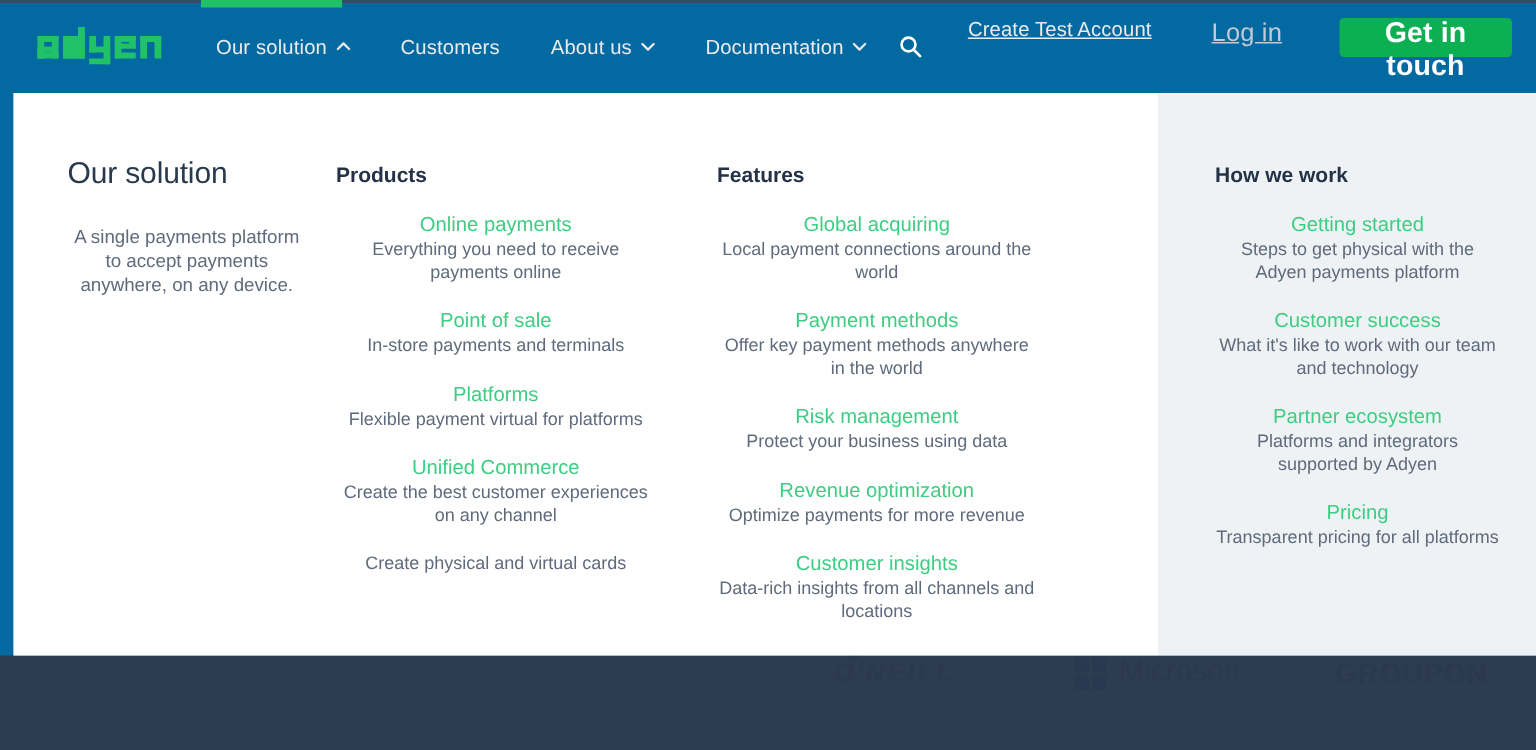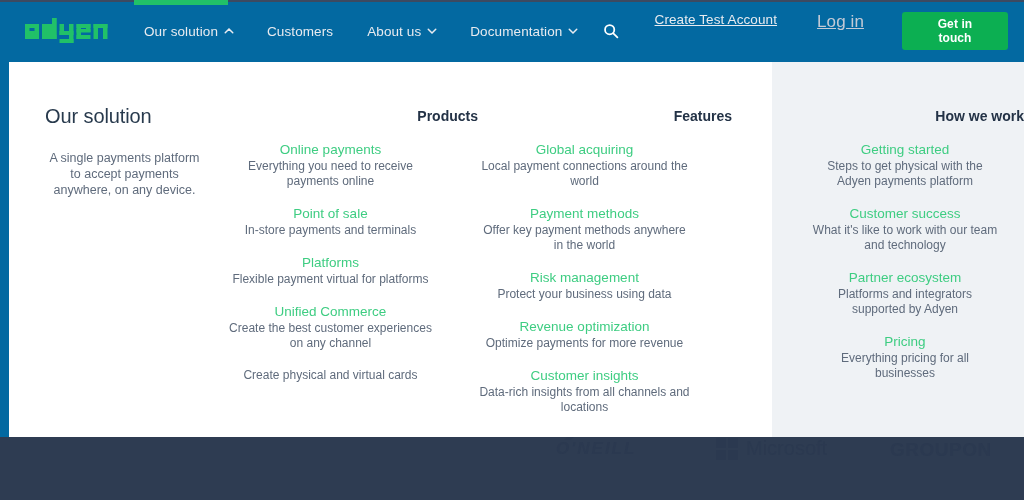--- a/index.html
+++ b/index.html
@@ -118,25 +118,25 @@
     font-size: 17px;
     padding: 0 14px;
     cursor: pointer;
     white-space: nowrap;
     letter-spacing: 0.1px;
   }
 
   .cta-btn {
     background: #0caf52;
     color: #ffffff;
-    font-size: 12px;
+    font-size: 19px;
     font-weight: bold;
     border: none;
     border-radius: 3px;
-    height: 38px;
+    height: 26px;
     padding: 0 21px;
     margin-left: 12px;
     cursor: pointer;
     font-family: "Liberation Sans", sans-serif;
     letter-spacing: 0.1px;
   }
 
   
   .mega {
     position: absolute;
@@ -190,21 +190,20 @@
     padding-top: 46px;
   }
   .col.features { width: 254px; }
 
   .col h3, .mega-right h3 {
     margin: 0 0 18px 0;
     font-size: 14px;
     font-weight: bold;
     color: #233246;
     letter-spacing: 0px;
-    text-align: right;
   }
 
   .entry { margin-bottom: 17px; width: 213px; text-align: center; }
   .entry:last-child { margin-bottom: 0; }
 
   .entry a {
     display: block;
     font-size: 13.5px;
     color: #3ecd82;
     text-decoration: none;
@@ -472,19 +471,19 @@
       <div class="entry">
         <a href="#">Customer success</a>
         <div class="desc">What it's like to work with our team and technology</div>
       </div>
       <div class="entry">
         <a href="#">Partner ecosystem</a>
         <div class="desc">Platforms and integrators supported by Adyen</div>
       </div>
       <div class="entry">
         <a href="#">Pricing</a>
-        <div class="desc">Everything pricing for all businesses</div>
+        <div class="desc">Transparent pricing for all platforms</div>
       </div>
     </div>
 
   </div>
 
 </div>
 
 </body></html>

